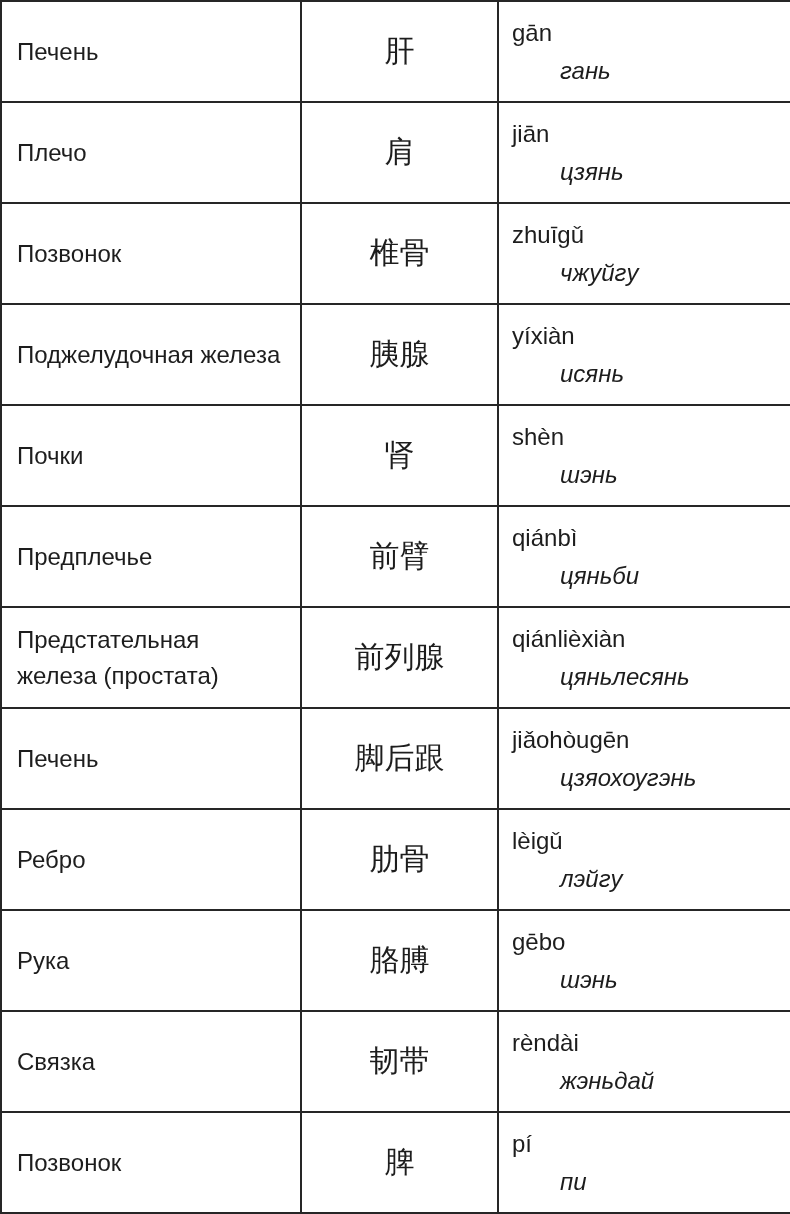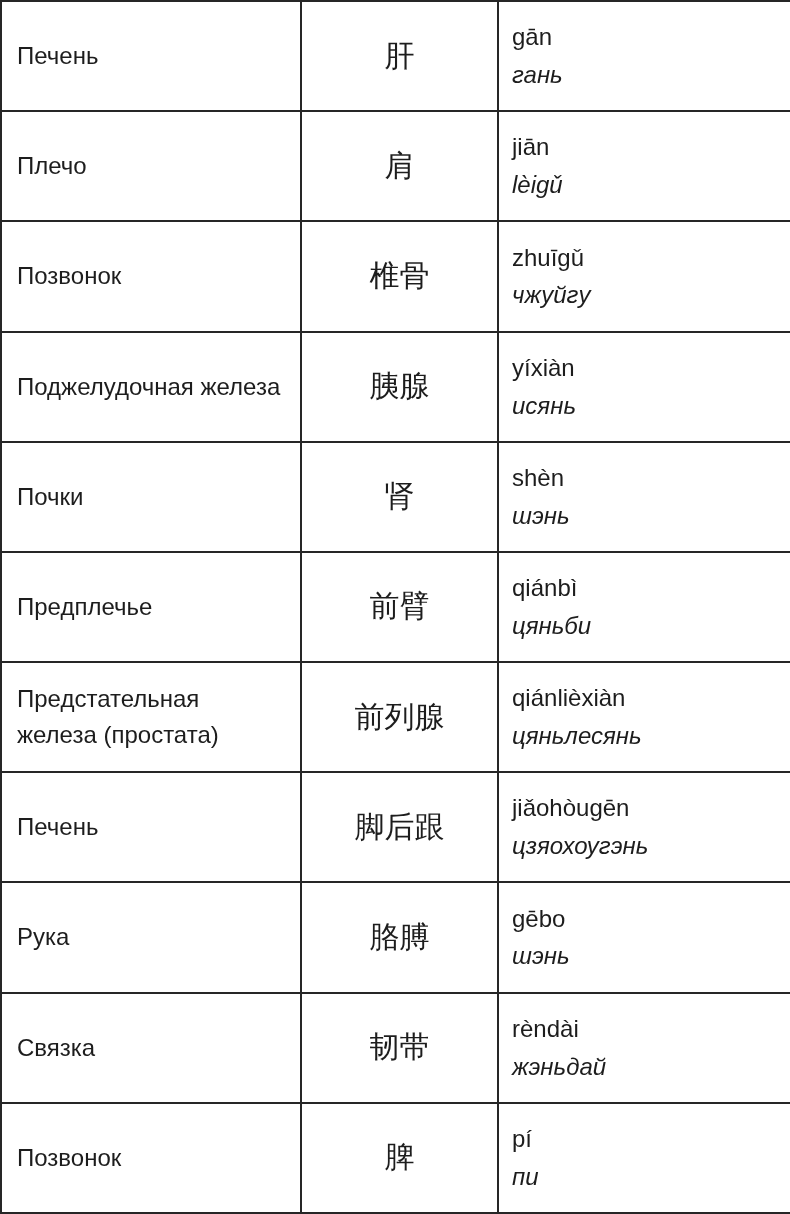--- a/index.html
+++ b/index.html
@@ -41,21 +41,21 @@
     font-size: 30px;
     font-family: "Liberation Sans", "DejaVu Sans", sans-serif;
   }
   td.cell-py {
     padding: 6px 8px 6px 13px;
     font-size: 24px;
     line-height: 1.58;
     text-align: left;
   }
   .pinyin { display: block; font-style: normal; }
-  .transcription { display: block; font-style: italic; }
+  .transcription { display: block; font-style: italic; margin-left: 48px; }
 </style>
 </head>
 <body>
 
 <table class="vocab">
   <colgroup>
     <col class="c-ru">
     <col class="c-zh">
     <col class="c-py">
   </colgroup>
@@ -67,21 +67,21 @@
       <span class="pinyin">gān</span>
       <span class="transcription">гань</span>
     </td>
   </tr>
 
   <tr>
     <td class="cell-ru">Плечо</td>
     <td class="cell-zh">肩</td>
     <td class="cell-py">
       <span class="pinyin">jiān</span>
-      <span class="transcription">lèigǔ</span>
+      <span class="transcription">цзянь</span>
     </td>
   </tr>
 
   <tr>
     <td class="cell-ru">Позвонок</td>
     <td class="cell-zh">椎骨</td>
     <td class="cell-py">
       <span class="pinyin">zhuīgǔ</span>
       <span class="transcription">чжуйгу</span>
     </td>
@@ -126,20 +126,28 @@
 
   <tr>
     <td class="cell-ru">Печень</td>
     <td class="cell-zh">脚后跟</td>
     <td class="cell-py">
       <span class="pinyin">jiǎohòugēn</span>
       <span class="transcription">цзяохоугэнь</span>
     </td>
   </tr>
 
+  <tr>
+    <td class="cell-ru">Ребро</td>
+    <td class="cell-zh">肋骨</td>
+    <td class="cell-py">
+      <span class="pinyin">lèigǔ</span>
+      <span class="transcription">лэйгу</span>
+    </td>
+  </tr>
 
   <tr>
     <td class="cell-ru">Рука</td>
     <td class="cell-zh">胳膊</td>
     <td class="cell-py">
       <span class="pinyin">gēbo</span>
       <span class="transcription">шэнь</span>
     </td>
   </tr>
 

